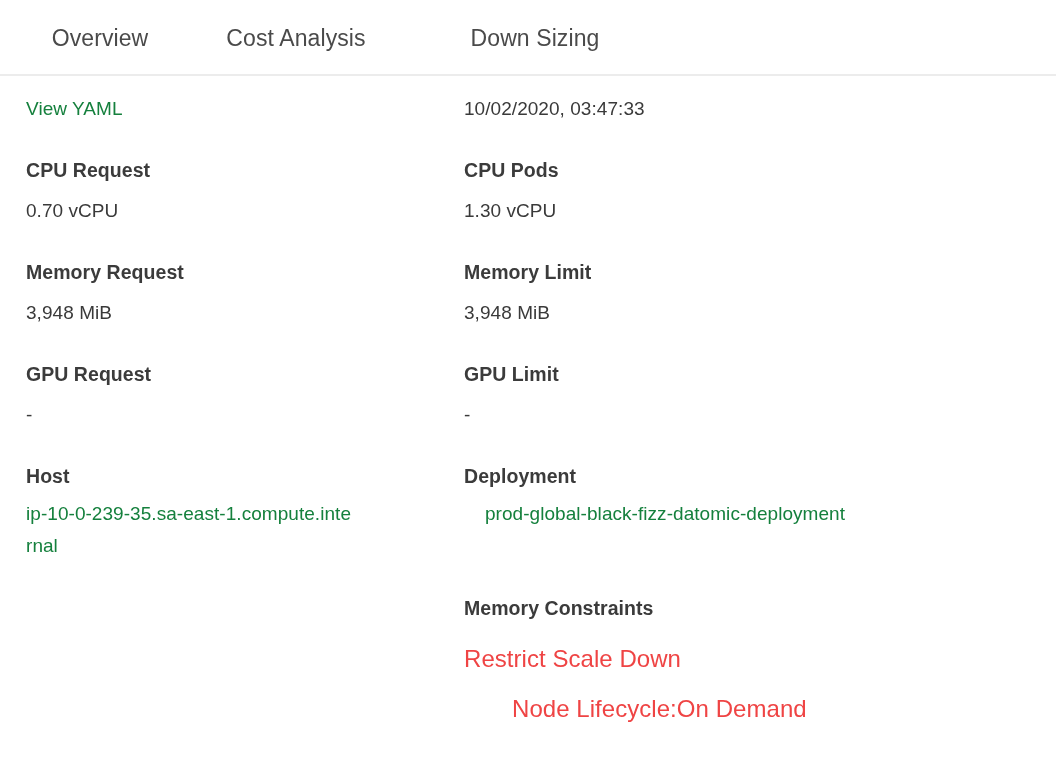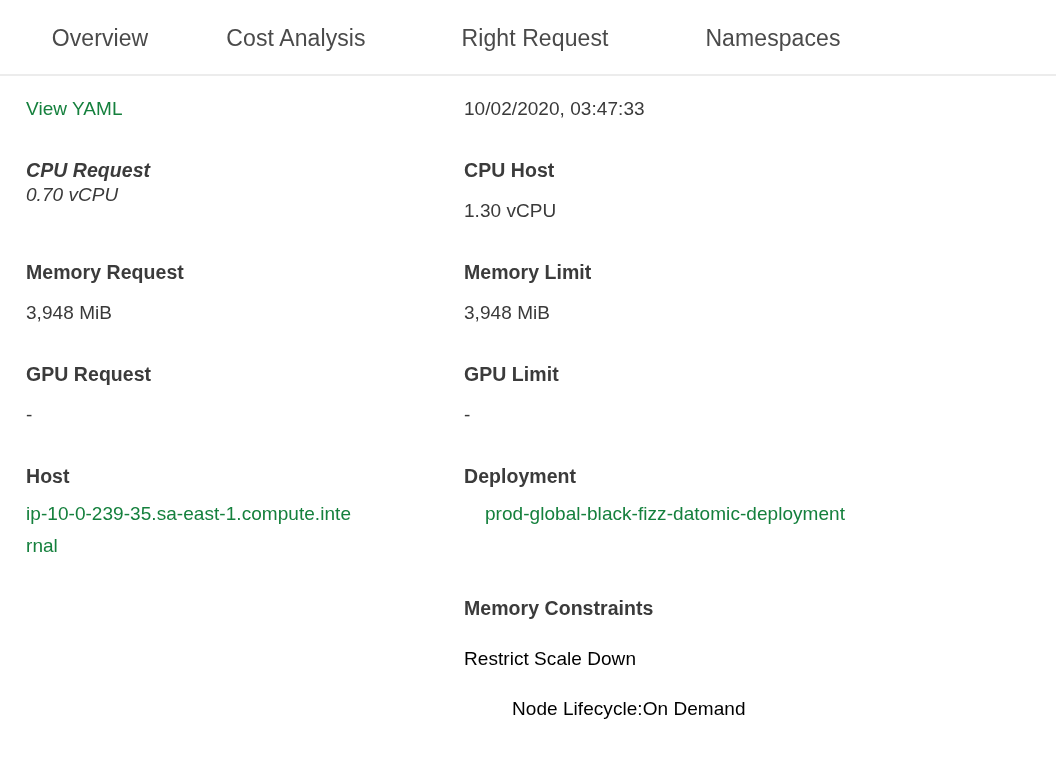--- a/index.html
+++ b/index.html
@@ -87,55 +87,52 @@
     letter-spacing: 0.05px;
     text-decoration: none;
     cursor: pointer;
     display: inline-block;
     word-break: break-all;
   }
   .link-host { width: 330px; }
   .link-deploy { width: 378px; }
 
   .constraint-line {
-    font-size: 19px;
-    color: #000000;
+    font-size: 24px;
+    color: #ef4444;
     line-height: 26px;
     letter-spacing: 0.05px;
   }
 </style>
 </head>
 <body>
 
 <div class="tabbar">
   <div class="tab" style="left: 0px; width: 200px;">
     <span>Overview</span>
   </div>
   <div class="tab" style="left: 196px; width: 200px;">
     <span>Cost Analysis</span>
   </div>
   <div class="tab" style="left: 440px; width: 190px;">
-    <span>Right Request</span>
-  </div>
-  <div class="tab" style="left: 678px; width: 190px;">
-    <span>Namespaces</span>
+    <span>Down Sizing</span>
   </div>
 </div>
 
 <div class="content">
 
   <div class="col col-left">
 
     <div class="field" style="position:absolute; top:20px; left:0;">
       <a class="link" style="line-height:26px;">View YAML</a>
     </div>
 
-    <div class="field" style="position:absolute; top:82px; left:0;font-style:italic;">
+    <div class="field" style="position:absolute; top:82px; left:0;">
       <div class="field-label">CPU Request</div>
-      <div class="field-value" style="">0.70 vCPU</div>
+      <div class="field-value" style="margin-top:16px;">0.70 vCPU</div>
     </div>
 
     <div class="field" style="position:absolute; top:184px; left:0;">
       <div class="field-label">Memory Request</div>
       <div class="field-value" style="margin-top:16px;">3,948 MiB</div>
     </div>
 
     <div class="field" style="position:absolute; top:286px; left:0;">
       <div class="field-label">GPU Request</div>
       <div class="field-value" style="margin-top:16px;">-</div>
@@ -148,21 +145,21 @@
 
   </div>
 
   <div class="col col-right">
 
     <div class="field" style="position:absolute; top:20px; left:0;">
       <div class="field-value">10/02/2020, 03:47:33</div>
     </div>
 
     <div class="field" style="position:absolute; top:82px; left:0;">
-      <div class="field-label">CPU Host</div>
+      <div class="field-label">CPU Pods</div>
       <div class="field-value" style="margin-top:16px;">1.30 vCPU</div>
     </div>
 
     <div class="field" style="position:absolute; top:184px; left:0;">
       <div class="field-label">Memory Limit</div>
       <div class="field-value" style="margin-top:16px;">3,948 MiB</div>
     </div>
 
     <div class="field" style="position:absolute; top:286px; left:0;">
       <div class="field-label">GPU Limit</div>

